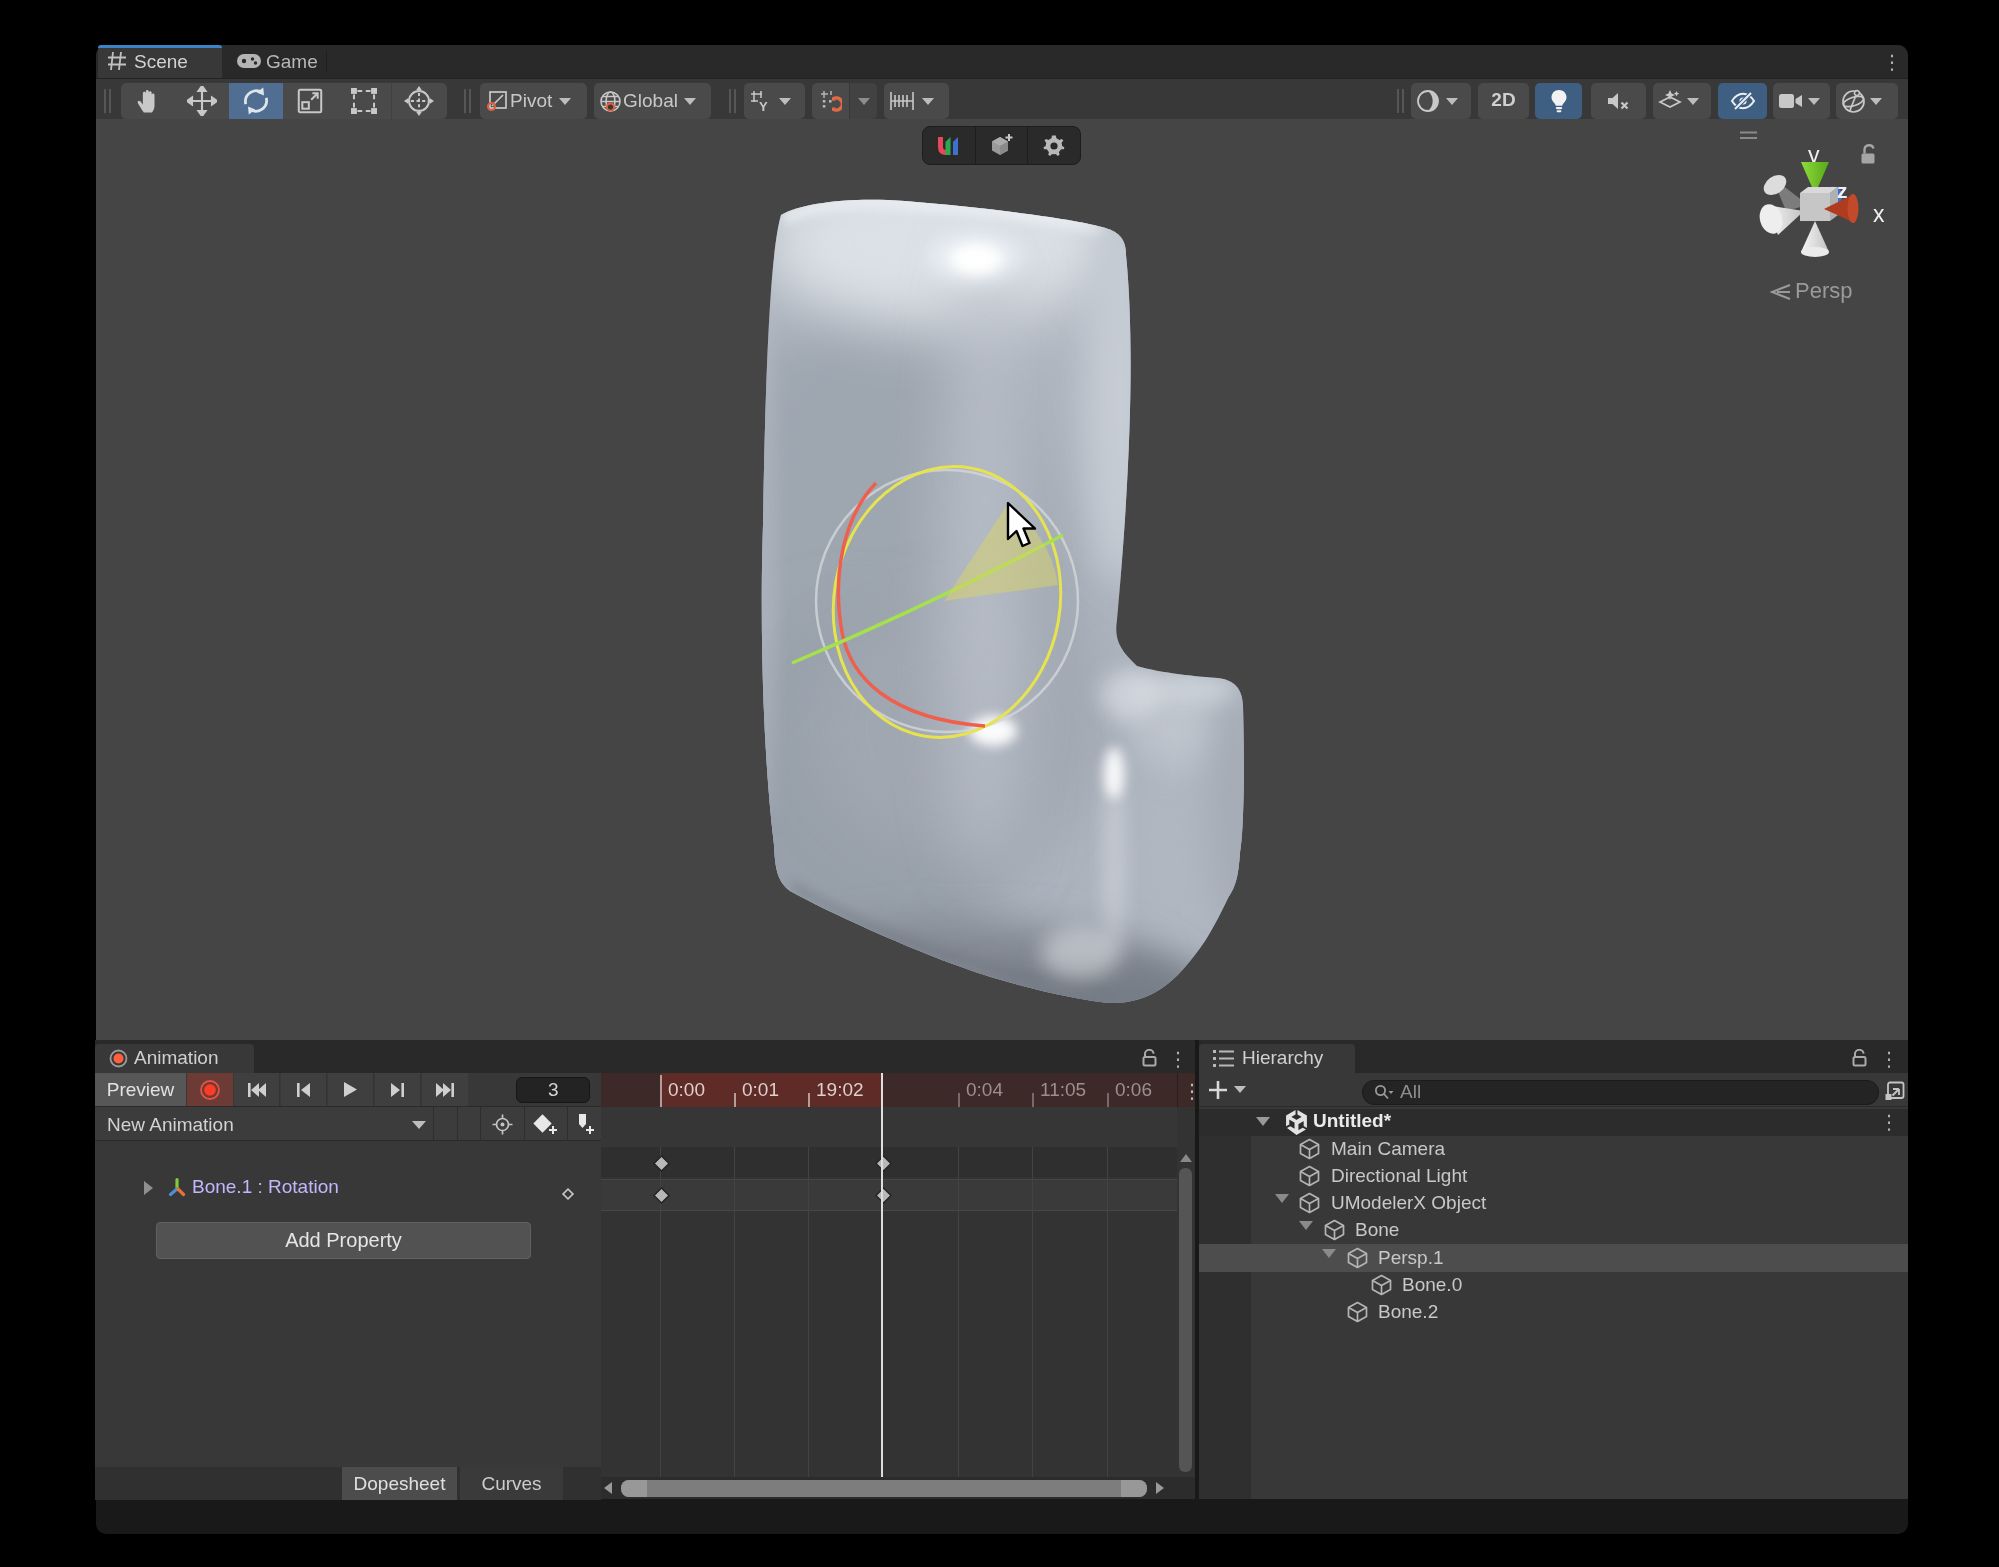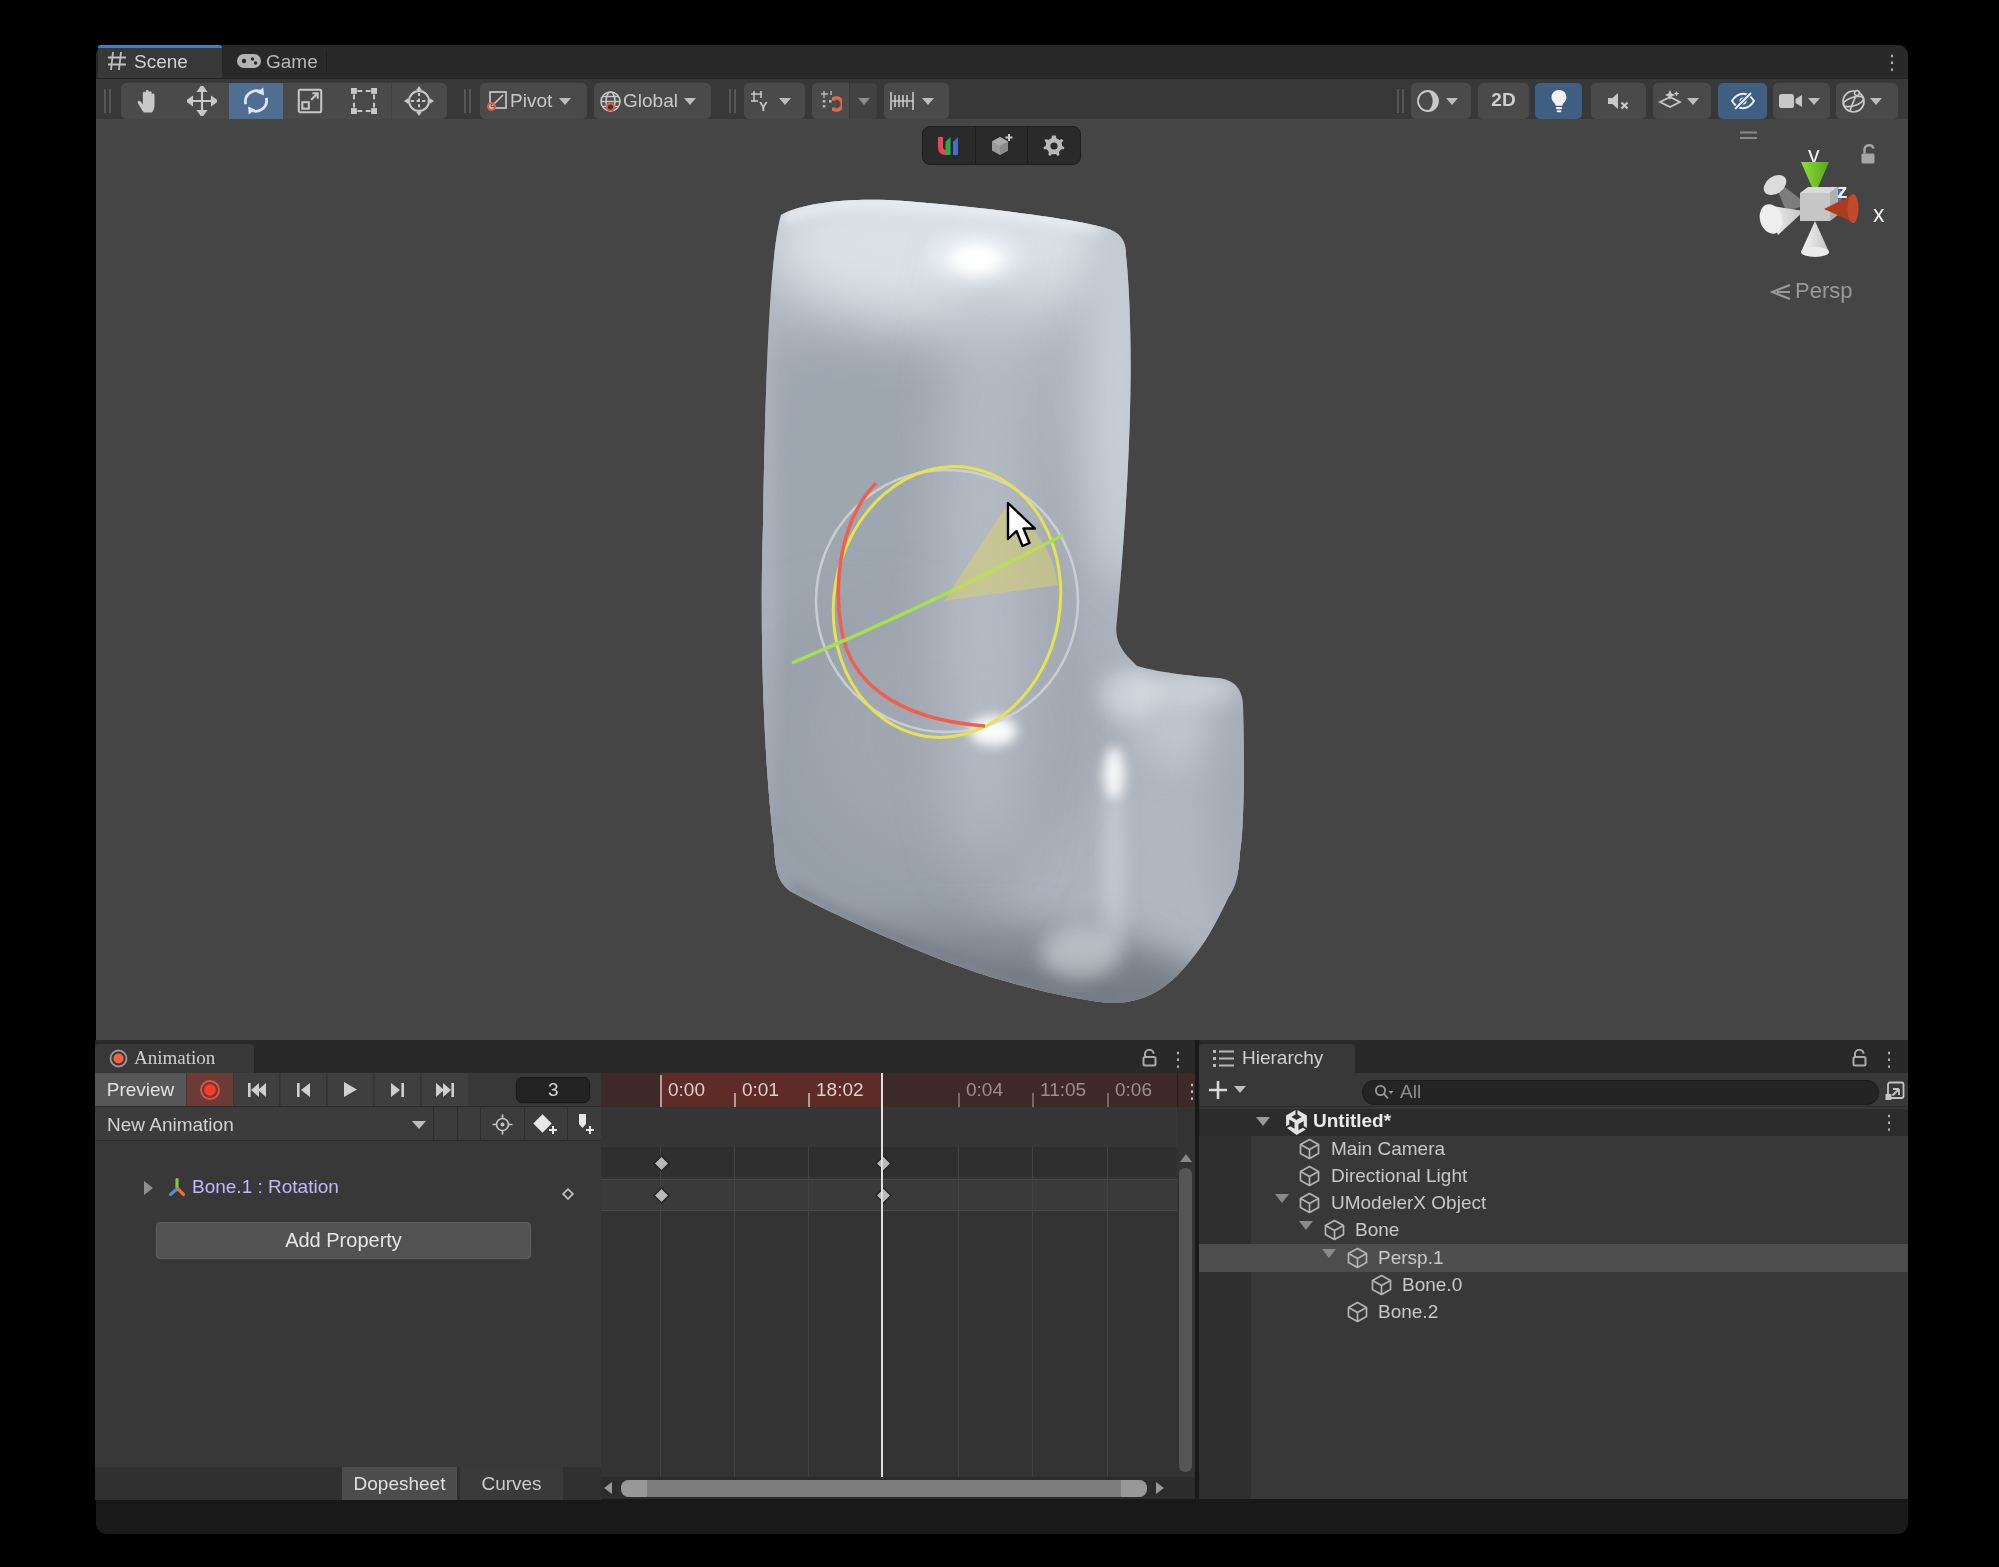--- a/index.html
+++ b/index.html
@@ -364,21 +364,21 @@
 
 <div class="abs" style="left:95px; top:1040px; width:1100px; height:459px; background:#383838;"></div>
 <div class="abs" style="left:95px; top:1040px; width:1100px; height:33px; background:#292929;"></div>
 <div class="abs" style="left:95px; top:1044px; width:159px; height:29px; background:#383838; border-radius:4px 4px 0 0;"></div>
 <div class="abs" style="left:109px; top:1049px;">
   <svg width="19" height="19" viewBox="0 0 19 19">
       <circle cx="9.5" cy="9.5" r="8" fill="none" stroke="#9a9a9a" stroke-width="1.8"></circle>
       <circle cx="9.5" cy="9.5" r="5" fill="#ff5f3a"></circle>
     </svg>
 </div>
-<div class="abs txt" style="left:134px; top:1047px; color:#d0d0d0;font-family:Liberation Serif, serif;">Animation</div>
+<div class="abs txt" style="left:134px; top:1047px; color:#d0d0d0;">Animation</div>
 <div class="abs" style="left:1141px; top:1049px;">
   <svg width="17" height="18" viewBox="0 0 17 18">
       <path d="M4 8 v-2.5 a4.3 4.3 0 0 1 8.6 -0.8" stroke="#aaaaaa" stroke-width="2" fill="none"></path>
       <rect x="2.5" y="8" width="12" height="8.5" rx="1.5" fill="none" stroke="#aaaaaa" stroke-width="2"></rect>
     </svg>
 </div>
 <div class="abs txt" style="left:1168px; top:1047px; color:#b0b0b0; font-size:20px;">⋮</div>
 
 <div class="abs" style="left:95px; top:1073px; width:506px; height:34px; background:#383838; border-bottom:1px solid #2a2a2a;"></div>
 <div class="abs" style="left:95px; top:1073px; width:91px; height:33px; background:#575757; display:flex; align-items:center; justify-content:center;">
@@ -495,21 +495,21 @@
 <div class="abs" style="left:601px; top:1073px; width:594px; height:34px; background:#3c2928;"></div>
 <div class="abs" style="left:660px; top:1073px; width:222px; height:34px; background:#5e2b27;"></div>
 <div class="abs" style="left:660px; top:1075px; width:2px; height:32px; background:#b59c98;"></div>
 <div class="abs" style="left:734px; top:1093px; width:2px; height:14px; background:#b59c98;"></div>
 <div class="abs" style="left:808px; top:1093px; width:2px; height:14px; background:#b59c98;"></div>
 <div class="abs" style="left:958px; top:1093px; width:2px; height:14px; background:#776a68;"></div>
 <div class="abs" style="left:1032px; top:1093px; width:2px; height:14px; background:#776a68;"></div>
 <div class="abs" style="left:1107px; top:1093px; width:2px; height:14px; background:#776a68;"></div>
 <div class="abs txt" style="left:668px; top:1079px; color:#ddd0ce;">0:00</div>
 <div class="abs txt" style="left:742px; top:1079px; color:#ddd0ce;">0:01</div>
-<div class="abs txt" style="left:816px; top:1079px; color:#ddd0ce;">18:02</div>
+<div class="abs txt" style="left:816px; top:1079px; color:#ddd0ce;">19:02</div>
 <div class="abs txt" style="left:890px; top:1104px; color:#9d8f8d;">0:03</div>
 <div class="abs txt" style="left:966px; top:1079px; color:#9d8f8d;">0:04</div>
 <div class="abs txt" style="left:1040px; top:1079px; color:#9d8f8d;">11:05</div>
 <div class="abs txt" style="left:1115px; top:1079px; color:#9d8f8d;">0:06</div>
 
 <div class="abs" style="left:601px; top:1107px; width:576px; height:40px; background:#363636;"></div>
 <div class="abs" style="left:601px; top:1147px; width:576px; height:30px; background:#2f2f2f;"></div>
 <div class="abs" style="left:601px; top:1179px; width:576px; height:32px; background:#3a3a3a; border-top:1px solid #464646; border-bottom:1px solid #464646;"></div>
 <div class="abs" style="left:660px; top:1147px; width:1px; height:330px; background:#434343;"></div>
 <div class="abs" style="left:734px; top:1147px; width:1px; height:330px; background:#434343;"></div>

